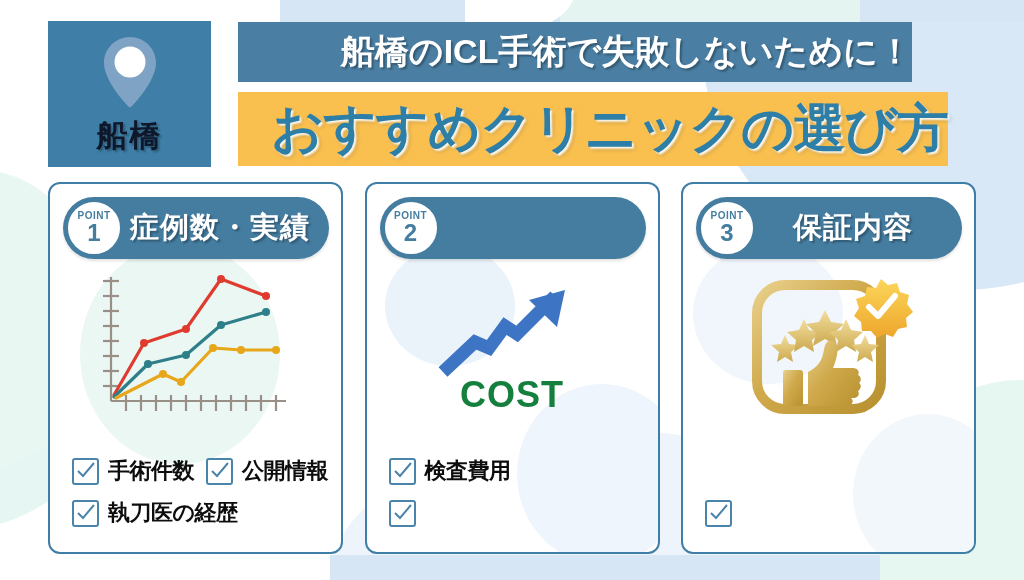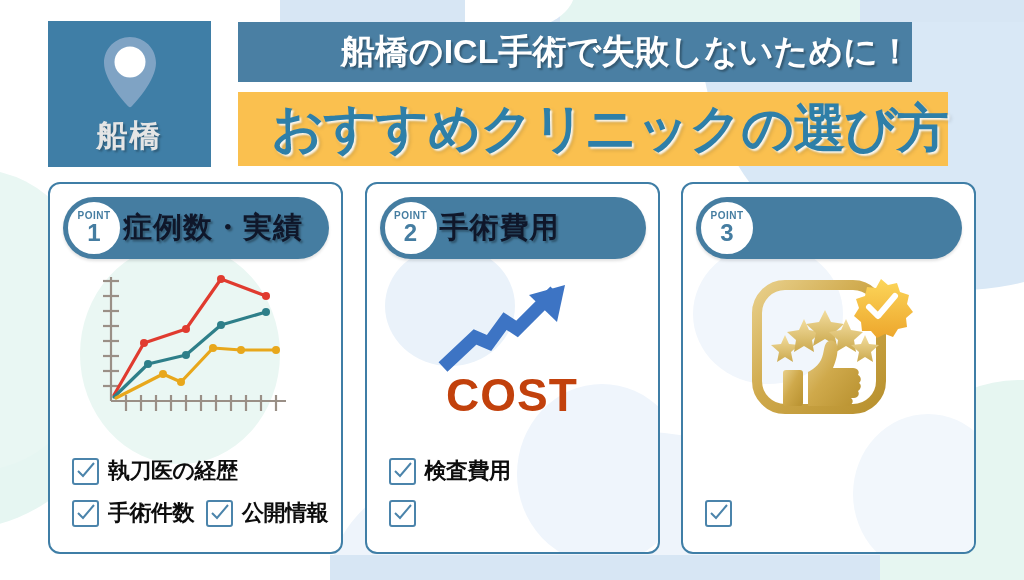--- a/index.html
+++ b/index.html
@@ -68,21 +68,21 @@
     position: absolute;
     left: 48px; top: 21px;
     width: 163px; height: 146px;
     background: #3f7ea6;
     display: flex; flex-direction: column;
     align-items: center; justify-content: flex-start;
     padding-top: 14px;
   }
   .pin-icon { width: 62px; height: 74px; }
   .pin-label {
-    color: #e5e5e5;
+    color: #0f172a;
     font-size: 31px;
     font-weight: 700;
     letter-spacing: 2px;
     margin-top: 6px;
     text-shadow: 2px 2px 2px rgba(0,0,0,.25);
   }
 
   .title-sub {
     position: absolute;
     left: 238px; top: 22px;
@@ -171,41 +171,42 @@
     color: #457da1; letter-spacing: .5px;
     line-height: 1;
   }
   .point-num {
     font-size: 24px; font-weight: 700;
     color: #457da1; line-height: 1.05;
     margin-top: -1px;
   }
   .pill-title {
     flex: 1;
-    color: #0f172a;
+    text-align: center;
+    color: #ffffff;
     font-size: 29px;
     font-weight: 700;
     letter-spacing: 1px;
     padding-right: 12px;
     text-shadow: 2px 2px 2px rgba(0,0,0,.3);
     white-space: nowrap;
   }
 
   
   .illus {
     position: relative;
     height: 180px;
     display: flex; align-items: center; justify-content: center;
   }
 
   
   .cost-wrap { display:flex; flex-direction:column; align-items:center; }
   .cost-text {
-    font-size: 46px; font-weight: 700;
-    color: #c2410c;
+    font-size: 36px; font-weight: 700;
+    color: #15803d;
     letter-spacing: 1px;
     line-height: 1;
     margin-top: -4px;
   }
 
   
   .checks {
     position: relative;
     margin-top: auto;
     padding: 0 0 18px 0;
@@ -333,58 +334,57 @@
             <circle cx="82" cy="105" r="4"></circle>
             <circle cx="100" cy="113" r="4"></circle>
             <circle cx="132" cy="79" r="4"></circle>
             <circle cx="160" cy="81" r="4"></circle>
             <circle cx="195" cy="81" r="4"></circle>
           </g>
         </svg>
       </div>
 
       <div class="checks">
-        <div class="check-row">
-          <span class="chk">
-            <svg width="21" height="21" viewBox="0 0 21 21">
-                <polyline points="3,10 8,15 19,2" fill="none" stroke="#4b84ab" stroke-width="2"></polyline>
-              </svg>
-          </span>
-          <span class="chk-label">執刀医の経歴</span>
-        </div>
         <div class="check-row pair">
           <span class="chk">
             <svg width="21" height="21" viewBox="0 0 21 21">
                 <polyline points="3,10 8,15 19,2" fill="none" stroke="#4b84ab" stroke-width="2"></polyline>
               </svg>
           </span>
           <span class="chk-label">手術件数</span>
           <span class="chk-gap"></span>
           <span class="chk">
             <svg width="21" height="21" viewBox="0 0 21 21">
                 <polyline points="3,10 8,15 19,2" fill="none" stroke="#4b84ab" stroke-width="2"></polyline>
               </svg>
           </span>
           <span class="chk-label">公開情報</span>
+        </div>
+        <div class="check-row">
+          <span class="chk">
+            <svg width="21" height="21" viewBox="0 0 21 21">
+                <polyline points="3,10 8,15 19,2" fill="none" stroke="#4b84ab" stroke-width="2"></polyline>
+              </svg>
+          </span>
+          <span class="chk-label">執刀医の経歴</span>
         </div>
       </div>
     </div>
 
     <div class="card">
       <div class="card-inner-bg">
         <div class="card-blob c2-blob"></div>
         <div class="card-blob c2-blob2"></div>
       </div>
 
       <div class="pill">
         <div class="point-badge">
           <div class="point-word">POINT</div>
           <div class="point-num">2</div>
         </div>
-        <div class="pill-title">手術費用</div>
       </div>
 
       <div class="illus">
         <div class="cost-wrap">
           <svg width="150" height="95" viewBox="0 0 150 95">
             <path d="M6 86 L38 56 L52 62 L68 40 L80 48 L118 10" fill="none" stroke="#3d74c4" stroke-width="13" stroke-linejoin="miter" stroke-linecap="butt"></path>
             <polygon points="92,14 128,4 120,41" fill="#3d74c4"></polygon>
           </svg>
           <div class="cost-text">COST</div>
         </div>
@@ -413,20 +413,21 @@
       <div class="card-inner-bg">
         <div class="card-blob c3-blob"></div>
         <div class="card-blob c3-blob2"></div>
       </div>
 
       <div class="pill">
         <div class="point-badge">
           <div class="point-word">POINT</div>
           <div class="point-num">3</div>
         </div>
+        <div class="pill-title">保証内容</div>
       </div>
 
       <div class="illus">
         <svg width="175" height="165" viewBox="0 0 175 165">
           <defs>
             <linearGradient id="gold" x1="0" y1="0" x2="1" y2="1">
               <stop offset="0%" stop-color="#e8cf8a"></stop>
               <stop offset="45%" stop-color="#cfa94b"></stop>
               <stop offset="100%" stop-color="#b8912f"></stop>
             </linearGradient>

